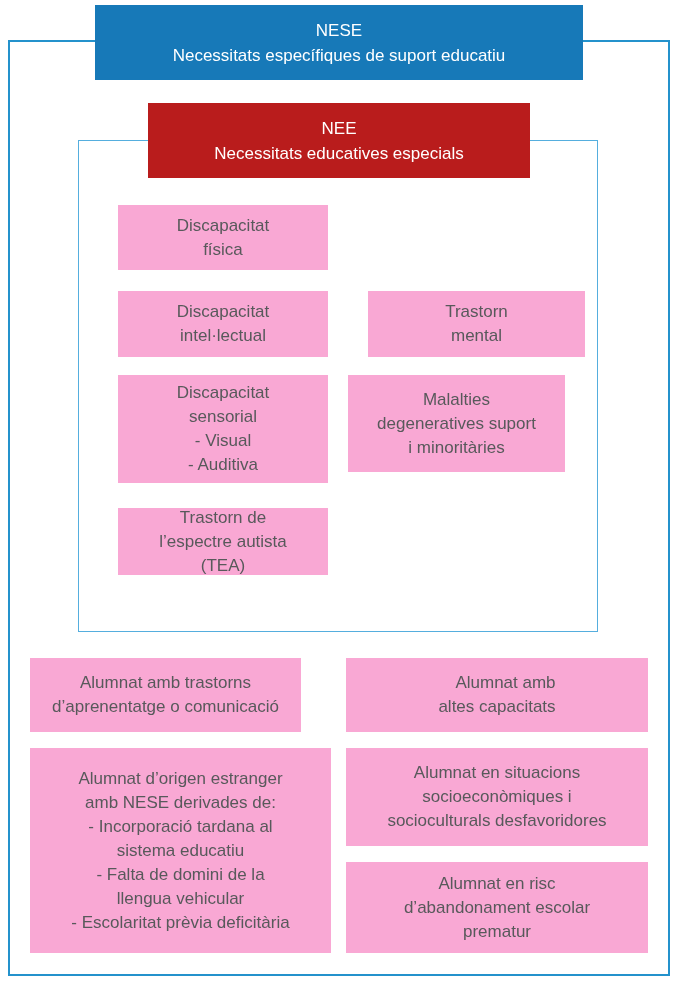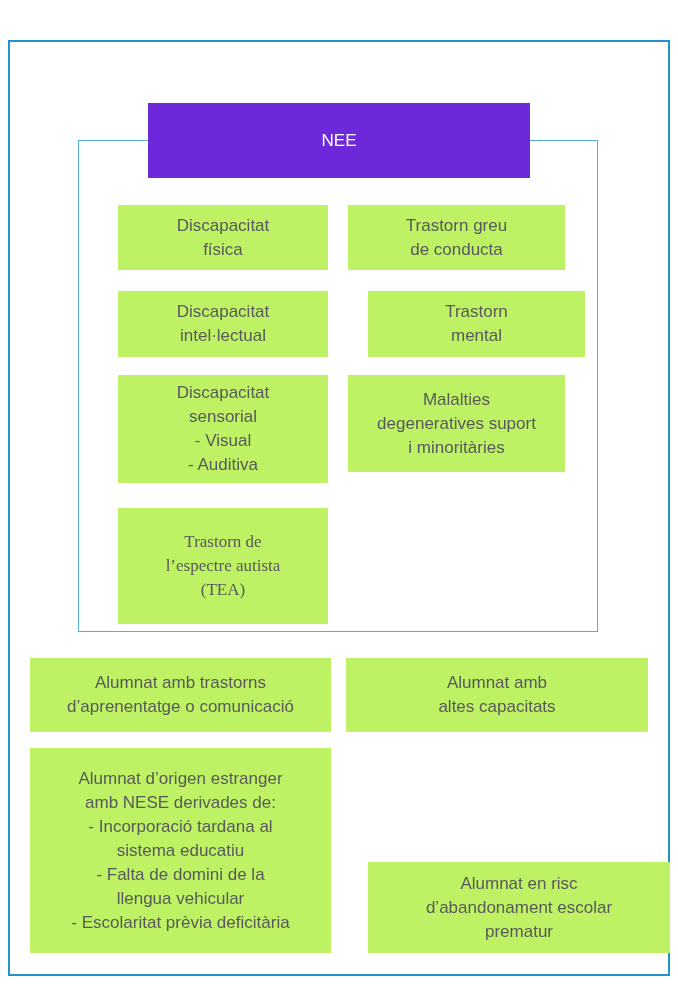--- a/index.html
+++ b/index.html
@@ -32,77 +32,83 @@
     text-align: center;
     font-size: 17px;
     line-height: 25px;
   }
   .nese-header {
     left: 95px; top: 5px; width: 488px; height: 75px;
     background: #1779b8;
   }
   .nee-header {
     left: 148px; top: 103px; width: 382px; height: 75px;
-    background: #6d28d9;
+    background: #b91c1c;
   }
   .gray-box {
-    background: #bef264;
+    background: #f9a8d4;
     color: #58595b;
     display: flex;
     justify-content: center;
     align-items: center;
     text-align: center;
     font-size: 17px;
     line-height: 24px;
     white-space: pre-line;
     padding: 4px;
   }
 </style>
 </head>
 <body>
 
 <div class="page">
 
   <div class="abs outer-frame"></div>
   <div class="abs inner-frame"></div>
 
+  <div class="abs header-box nese-header">
+    <div>NESE</div>
+    <div>Necessitats específiques de suport educatiu</div>
+  </div>
 
   <div class="abs header-box nee-header">
     <div>NEE</div>
+    <div>Necessitats educatives especials</div>
   </div>
 
   <div class="abs gray-box" style="left:118px; top:205px; width:210px; height:65px;">Discapacitat
 física</div>
   <div class="abs gray-box" style="left:118px; top:291px; width:210px; height:66px;">Discapacitat
 intel·lectual</div>
   <div class="abs gray-box" style="left:118px; top:375px; width:210px; height:108px;">Discapacitat
 sensorial
 - Visual
 - Auditiva</div>
-  <div class="abs gray-box" style="left:118px; top:508px; width:210px; height:116px;font-family:Liberation Serif, serif;">Trastorn de
+  <div class="abs gray-box" style="left:118px; top:508px; width:210px; height:67px;">Trastorn de
 l’espectre autista
 (TEA)</div>
 
-  <div class="abs gray-box" style="left:348px; top:205px; width:217px; height:65px;">Trastorn greu
-de conducta</div>
   <div class="abs gray-box" style="left:348px; top:291px; width:217px; height:66px;margin-left:20px;">Trastorn
 mental</div>
   <div class="abs gray-box" style="left:348px; top:375px; width:217px; height:97px;">Malalties
 degeneratives suport
 i minoritàries</div>
 
-  <div class="abs gray-box" style="left:30px; top:658px; width:301px; height:74px;">Alumnat amb trastorns
+  <div class="abs gray-box" style="left:30px; top:658px; width:271px; height:74px;">Alumnat amb trastorns
 d’aprenentatge o comunicació</div>
   <div class="abs gray-box" style="left:30px; top:748px; width:301px; height:205px;">Alumnat d’origen estranger
 amb NESE derivades de:
 - Incorporació tardana al
 sistema educatiu
 - Falta de domini de la
 llengua vehicular
 - Escolaritat prèvia deficitària</div>
 
-  <div class="abs gray-box" style="left:346px; top:658px; width:302px; height:74px;">Alumnat amb
+  <div class="abs gray-box" style="left:346px; top:658px; width:302px; height:74px;text-align:right;">Alumnat amb
 altes capacitats</div>
-  <div class="abs gray-box" style="left:346px; top:862px; width:302px; height:91px;margin-left:22px;">Alumnat en risc
+  <div class="abs gray-box" style="left:346px; top:748px; width:302px; height:98px;">Alumnat en situacions
+socioeconòmiques i
+socioculturals desfavoridores</div>
+  <div class="abs gray-box" style="left:346px; top:862px; width:302px; height:91px;">Alumnat en risc
 d’abandonament escolar
 prematur</div>
 
 </div>
 
 </body></html>

